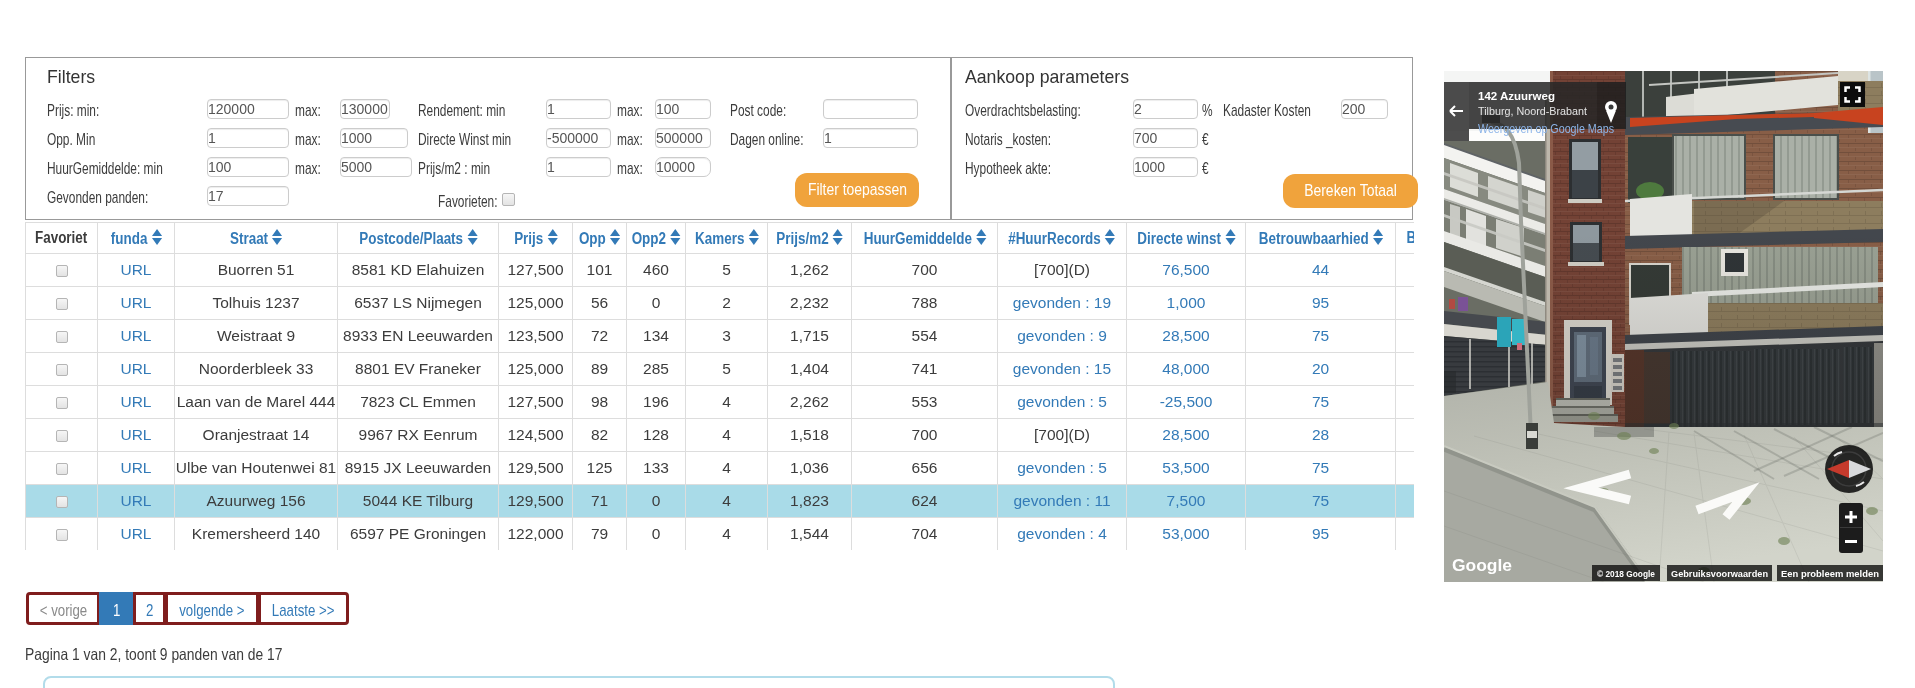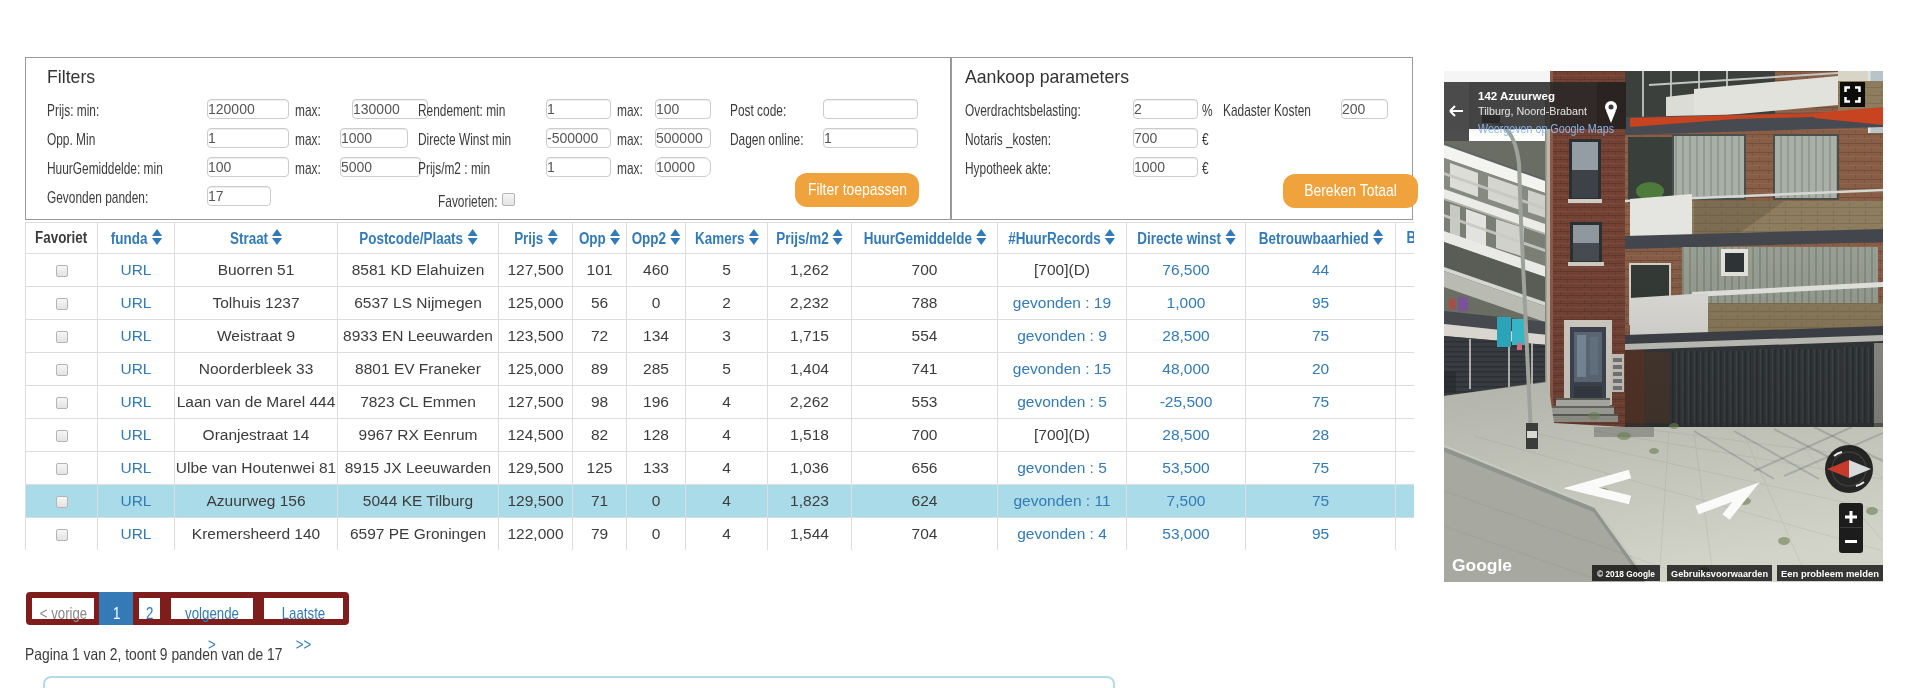--- a/index.html
+++ b/index.html
@@ -23,37 +23,37 @@
 th span.thx{display:inline-block;transform:scaleX(.84);white-space:nowrap}
 td{height:33px;font-size:15.5px;color:#3c3c3c}
 td.bl,a{color:#337ab7;text-decoration:none}
 tr.hl td{background:#a9dbe8}
 .sarr{display:inline-block;margin-left:5px;vertical-align:-1px}
 .sarr b{display:block;width:0;height:0;border-left:6px solid transparent;border-right:6px solid transparent}
 .sarr .u{border-bottom:7px solid #337ab7;margin-bottom:2px}
 .sarr .d{border-top:7px solid #337ab7}
 .cbs{display:inline-block;width:12px;height:12px;border:1px solid #b5b5b5;border-radius:2px;
  background:linear-gradient(#f6f6f6,#e3e3e3);vertical-align:middle}
-.pgi{display:inline-block;float:left;height:33px;line-height:31px;border:6px solid #7f1d1d;
+.pgi{display:inline-block;float:left;height:33px;line-height:31px;border:3px solid #7f1d1d;
  background:#fff;color:#337ab7;font-size:17px;text-align:center;margin-left:-1px}
 .pgi span{display:inline-block;transform:scaleX(.78)}
 </style>
 </head>
 <body>
 <div id="page">
 
 <div class="panel" style="left:25px;top:57px;width:926px;height:163px"></div>
 <div class="panel" style="left:951px;top:57px;width:462px;height:163px"></div>
 <div class="ptitle" style="left:47px;top:66px">Filters</div>
 <div class="ptitle" style="left:965px;top:66px">Aankoop parameters</div>
 
 <div class="lbl" style="left:47px;top:101px">Prijs: min:</div>
 <input class="inp" style="left: 207px; top: 99px; width: 82px;" value="120000">
 <div class="lbl" style="left:295px;top:101px">max:</div>
-<input class="inp" style="left: 340px; top: 99px; width: 76px; margin-left: 12px;" value="130000">
+<input class="inp" style="left: 340px; top: 99px; width: 50px;" value="130000">
 <div class="lbl" style="left:418px;top:101px">Rendement: min</div>
 <input class="inp" style="left: 546px; top: 99px; width: 65px;" value="1">
 <div class="lbl" style="left:617px;top:101px">max:</div>
 <input class="inp" style="left: 655px; top: 99px; width: 56px;" value="100">
 <div class="lbl" style="left:730px;top:101px">Post code:</div>
 <input class="inp" style="left: 823px; top: 99px; width: 95px;" value="">
 
 <div class="lbl" style="left:47px;top:130px">Opp. Min</div>
 <input class="inp" style="left: 207px; top: 128px; width: 82px;" value="1">
 <div class="lbl" style="left:295px;top:130px">max:</div>
@@ -61,28 +61,28 @@
 <div class="lbl" style="left:418px;top:130px">Directe Winst min</div>
 <input class="inp" style="left: 546px; top: 128px; width: 65px;" value="-500000">
 <div class="lbl" style="left:617px;top:130px">max:</div>
 <input class="inp" style="left: 655px; top: 128px; width: 56px;" value="500000">
 <div class="lbl" style="left:730px;top:130px">Dagen online:</div>
 <input class="inp" style="left: 823px; top: 128px; width: 95px;" value="1">
 
 <div class="lbl" style="left:47px;top:159px">HuurGemiddelde: min</div>
 <input class="inp" style="left: 207px; top: 157px; width: 82px;" value="100">
 <div class="lbl" style="left:295px;top:159px">max:</div>
-<input class="inp" style="left: 340px; top: 157px; width: 81px;" value="5000">
+<input class="inp" style="left: 340px; top: 157px; width: 72px;" value="5000">
 <div class="lbl" style="left:418px;top:159px">Prijs/m2 : min</div>
 <input class="inp" style="left: 546px; top: 157px; width: 65px;" value="1">
 <div class="lbl" style="left:617px;top:159px">max:</div>
 <input class="inp" style="left: 655px; top: 157px; width: 56px; border-radius: 7px;" value="10000">
 
 <div class="lbl" style="left:47px;top:188px">Gevonden panden:</div>
-<input class="inp" style="left: 207px; top: 186px; width: 64px;" value="17">
+<input class="inp" style="left: 207px; top: 186px; width: 82px;" value="17">
 <div class="lbl" style="left:438px;top:192px">Favorieten:</div>
 <div class="cb" style="left:502px;top:193px"></div>
 <div class="btn" style="left:795px;top:173px;width:124px;height:34px;line-height:34px"><span>Filter toepassen</span></div>
 
 <div class="lbl" style="left:965px;top:101px">Overdrachtsbelasting:</div>
 <input class="inp" style="left: 1133px; top: 99px; width: 65px;" value="2">
 <div class="lbl" style="left:1202px;top:101px">%</div>
 <div class="lbl" style="left:1223px;top:101px">Kadaster Kosten</div>
 <input class="inp" style="left: 1341px; top: 99px; width: 47px;" value="200">
 <div class="lbl" style="left:965px;top:130px">Notaris _kosten:</div>

